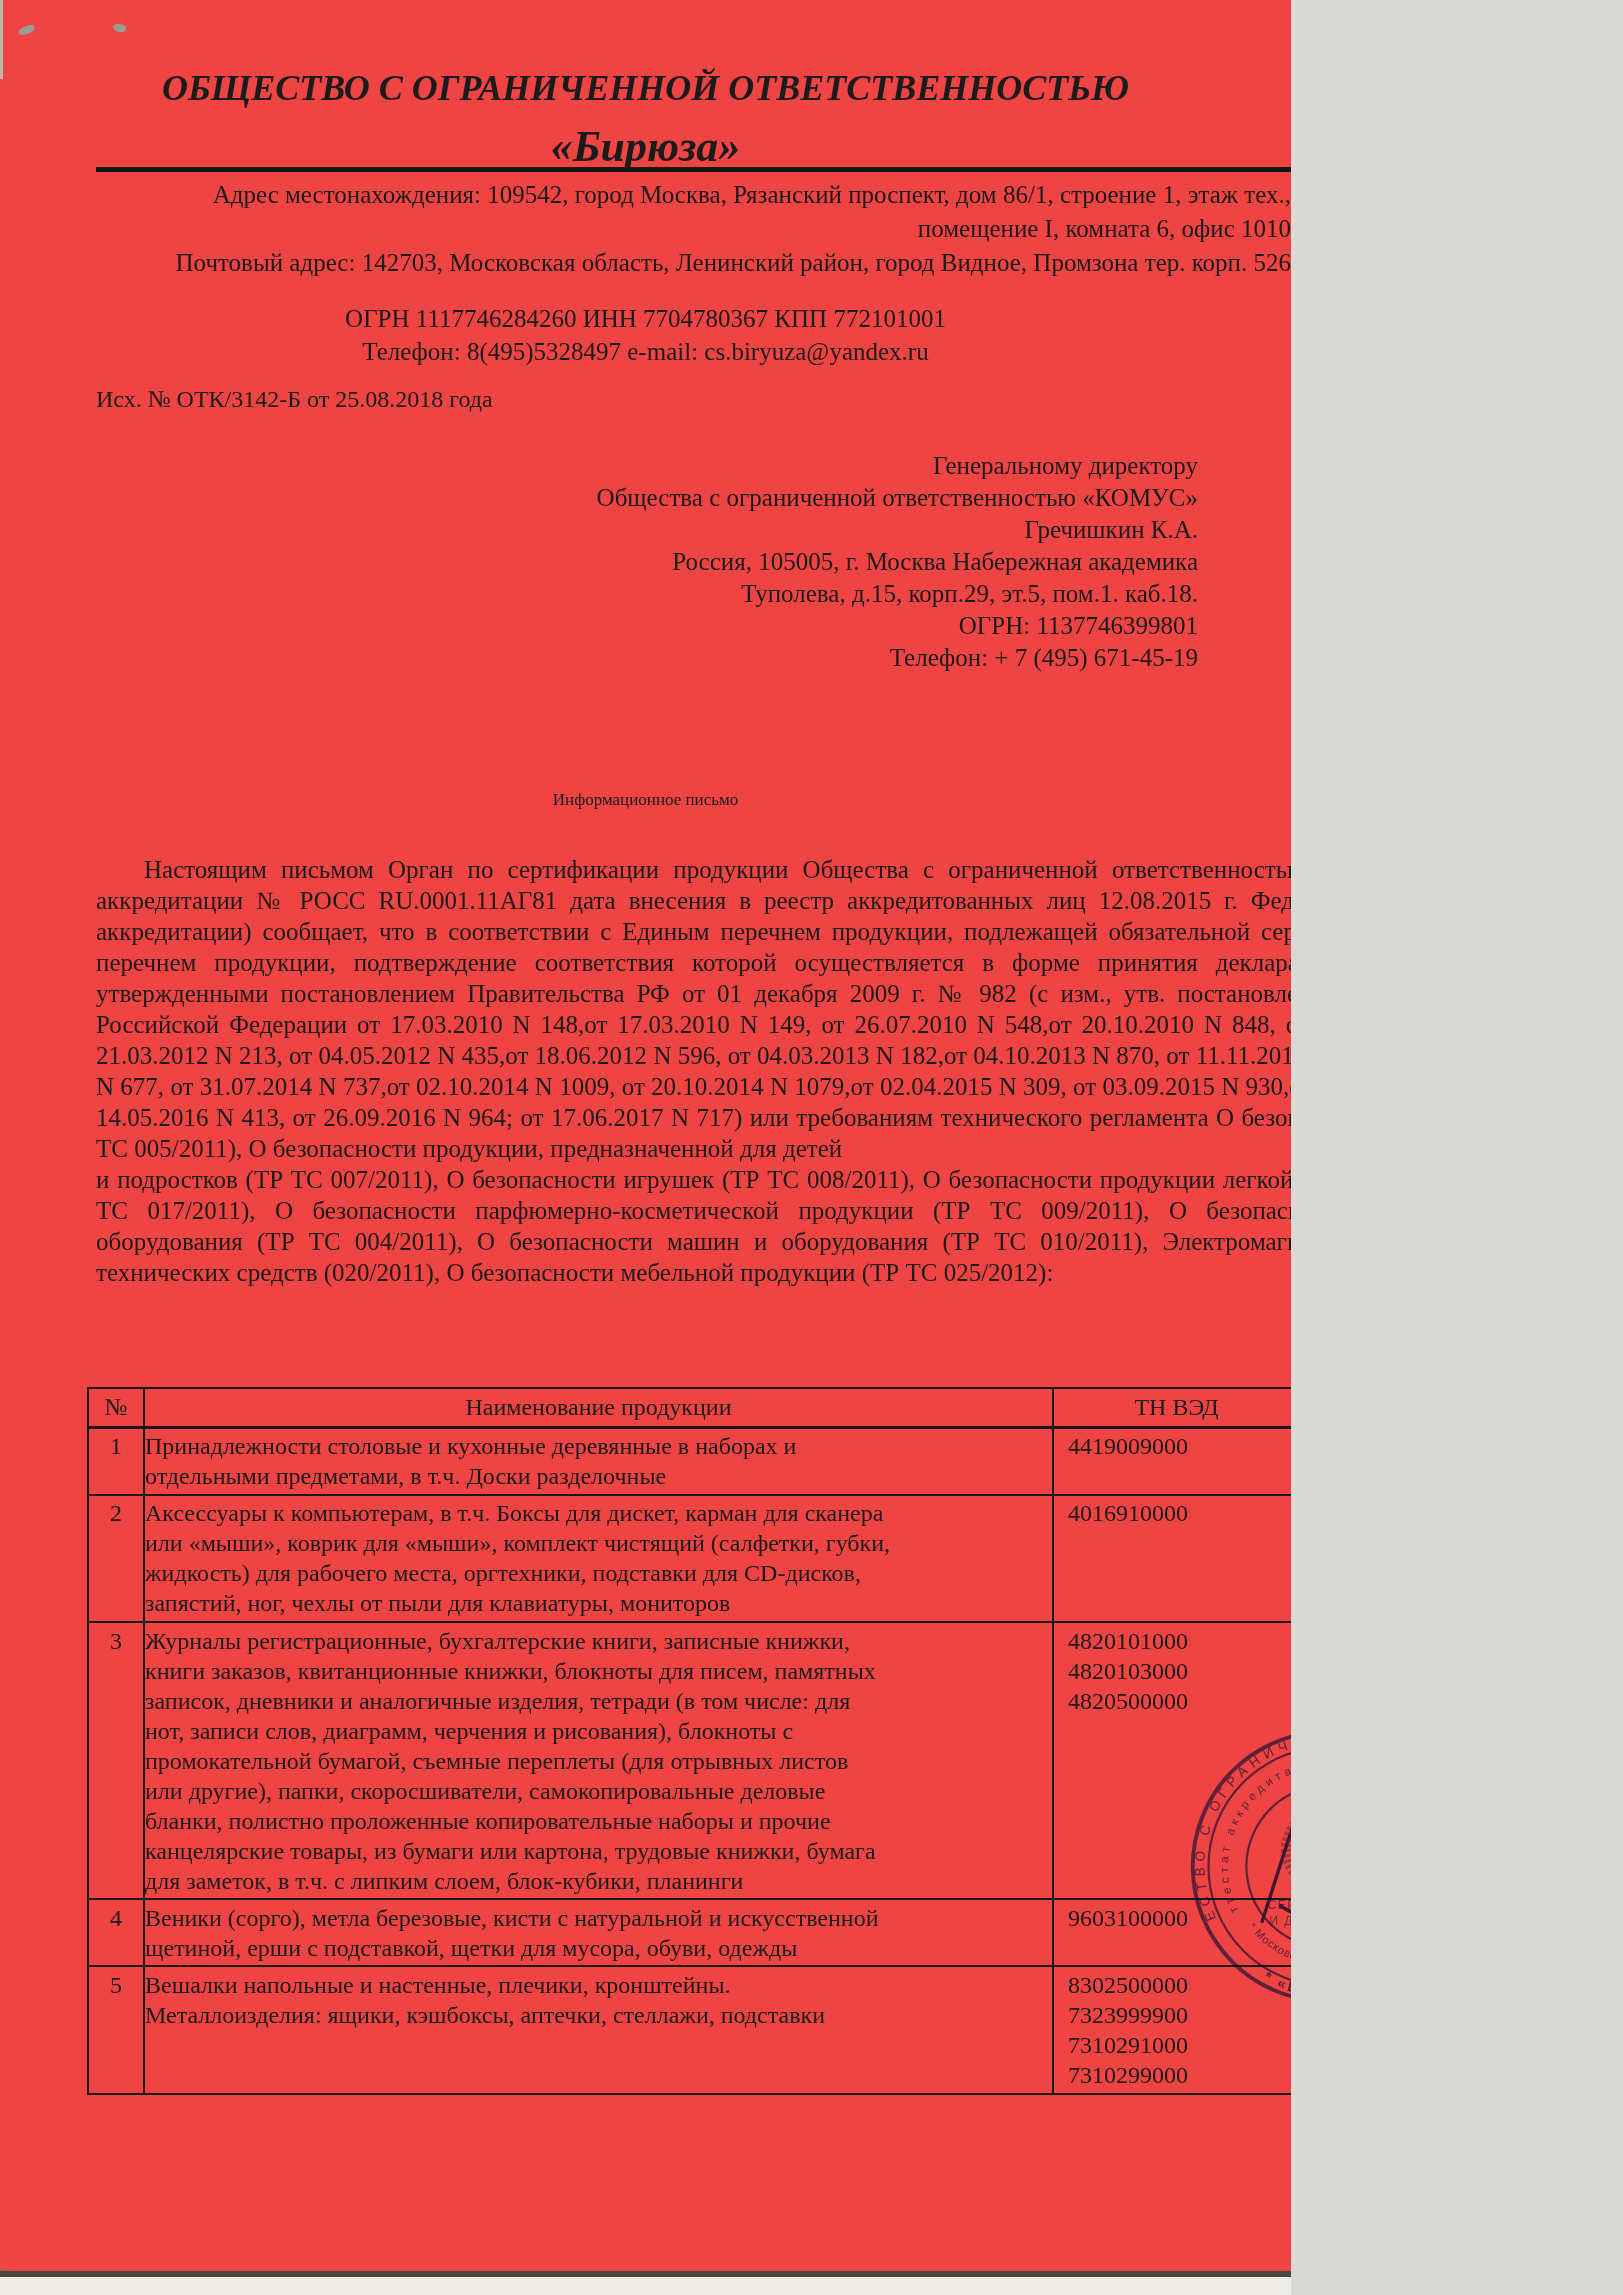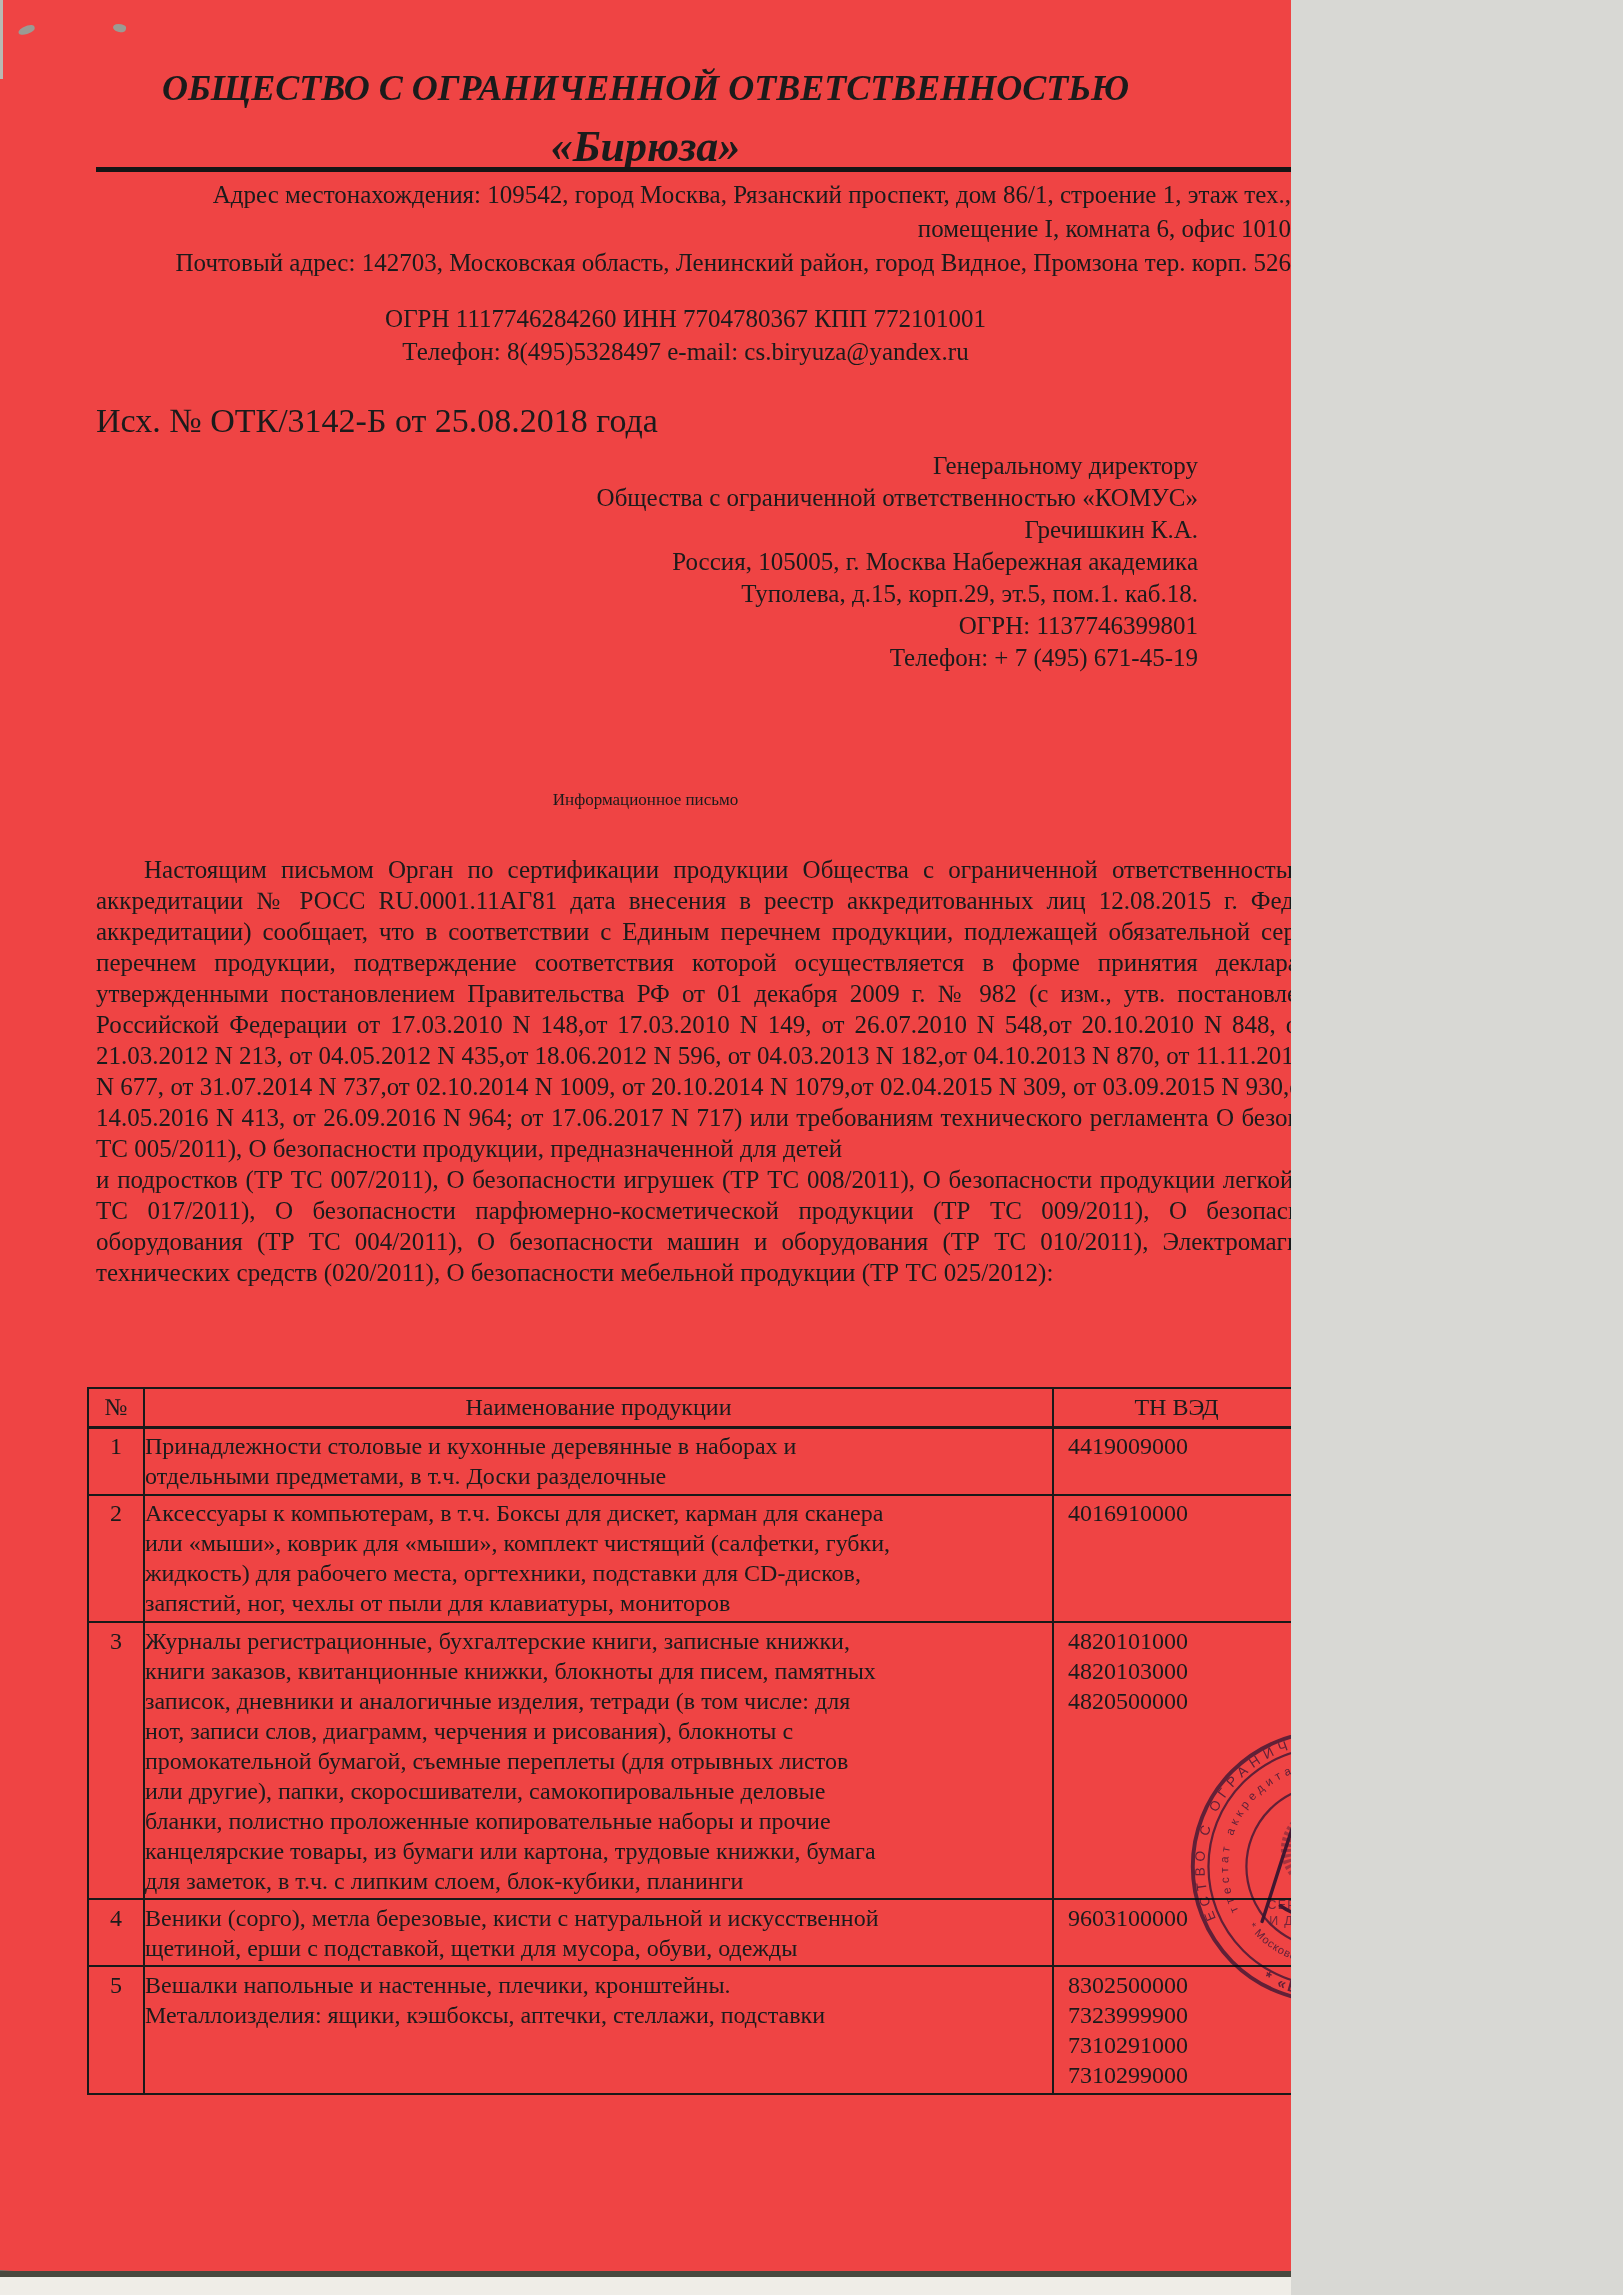--- a/index.html
+++ b/index.html
@@ -24,26 +24,25 @@
   .divider{
     position:absolute;top:167px;left:96px;width:1440px;height:4.6px;
     background:#151515;
   }
   .addr-block{
     position:absolute;top:178px;left:0;width:100%;
     text-align:right;font-size:25px;line-height:34px;
   }
   .ogrn-block{
     position:absolute;top:302px;left:0;width:100%;
-    text-align:center;font-size:25px;line-height:33px;margin-left:40px;
+    text-align:center;font-size:25px;line-height:33px;
   }
   .outgoing{
     position:absolute;top:386px;left:96px;
-    font-size:34px;
-    margin-top:16px;
+    font-size:24px;
   }
   .recipient{
     position:absolute;top:450px;right:93px;
     text-align:right;font-size:25px;line-height:32px;
   }
   .letter-title{
     position:absolute;top:790px;left:0;width:100%;
     text-align:center;font-size:17px;
   }
   .body-text{

